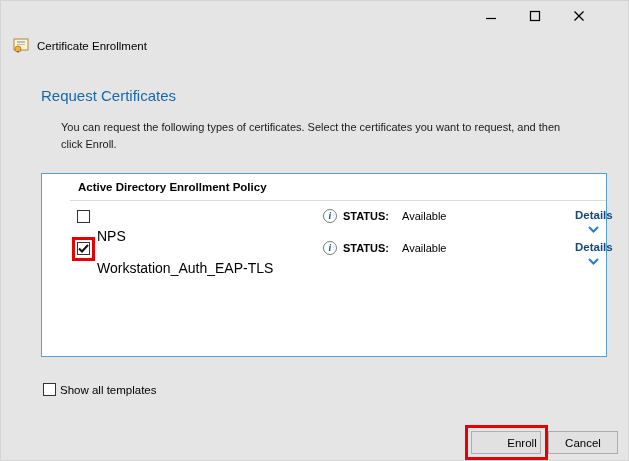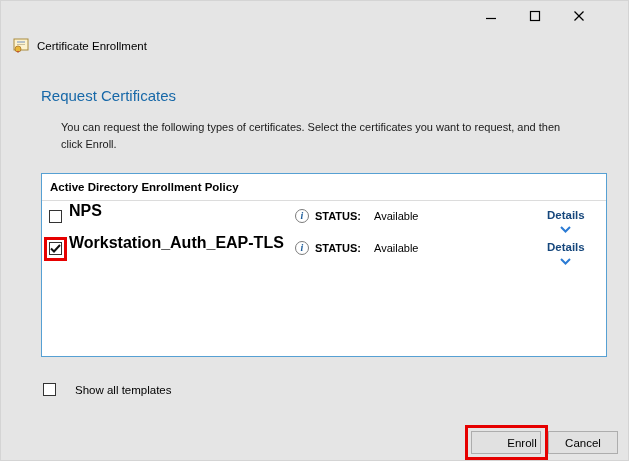--- a/index.html
+++ b/index.html
@@ -23,33 +23,33 @@
 
   
   .app-header { position:absolute; left:12px; top:37px; display:flex; align-items:center; gap:7px; }
   .app-title { font-size:11.5px; color:#000; }
 
   
   .heading { position:absolute; left:40px; top:86px; font-size:15px; color:var(--heading-blue); }
   .description { position:absolute; left:40px; top:118px; font-size:11px; color:#1a1a1a; line-height:1.5; white-space:nowrap;margin-left:20px; }
 
   
-  .panel { position:absolute; left:40px; top:172px; width:566px; height:184px; border:1px solid var(--panel-border); background:#fff; }
+  .panel { position:absolute; left:40px; top:172px; width:566px; height:184px; border:1px solid var(--panel-border); background:#fff;padding-left:28px; }
   .panel-header { height:27px; line-height:27px; padding-left:8px; font-weight:bold; font-size:11.5px; color:#000; border-bottom:1px solid #dcdcdc; }
   .cert-row { position:relative; height:32px; }
   .checkbox { position:absolute; left:7px; top:9px; width:13px; height:13px; border:1px solid #333; background:#fff; display:flex; align-items:center; justify-content:center; cursor:pointer; }
-  .row-name { position:absolute; left:27px; top:1px; font-size:16px; color:#000;font-weight:bold; }
+  .row-name { position:absolute; left:27px; top:27px; font-size:14px; color:#000; }
   .info-icon { position:absolute; left:253px; top:8px; width:14px; height:14px; border-radius:50%; border:1px solid #7b7b7b; color:#1d5c99; font-family:"Liberation Serif", serif; font-style:italic; font-weight:bold; font-size:10px; text-align:center; line-height:12px; }
   .status-label { position:absolute; left:273px; top:9px; font-size:11px; font-weight:bold; color:#000; }
   .status-value { position:absolute; left:332px; top:9px; font-size:11px; color:#000; }
   .details { position:absolute; left:505px; top:8px; display:flex; align-items:center; gap:5px; font-size:11.5px; font-weight:bold; color:var(--details-text); cursor:pointer; background:none; border:none;flex-direction:column; }
   .cb-annotation { position:absolute; left:2px; top:4px; width:23px; height:24px; border:3px solid var(--red); pointer-events:none; }
 
   
-  .show-all { position:absolute; left:42px; top:382px; display:flex; align-items:center; gap:19px; }
+  .show-all { position:absolute; left:42px; top:382px; display:flex; align-items:center; gap:4px; }
   .show-all .checkbox2 { width:13px; height:13px; border:1px solid #333; background:#fff; cursor:pointer; }
   .show-all-label { font-size:11.5px; color:#000; }
 
   
   .btn { position:absolute; top:430px; height:23px; font-size:11.5px; font-family:"Liberation Sans", sans-serif; background:var(--btn-bg); border:1px solid var(--btn-border); cursor:pointer; color:#000; }
   .btn-enroll { left:470px; width:70px;padding-left:32px; }
   .btn-cancel { left:547px; width:70px; }
   .enroll-annotation { position:absolute; left:464px; top:424px; width:83px; height:35px; border:3px solid var(--red); pointer-events:none; }
 </style>
 </head>

